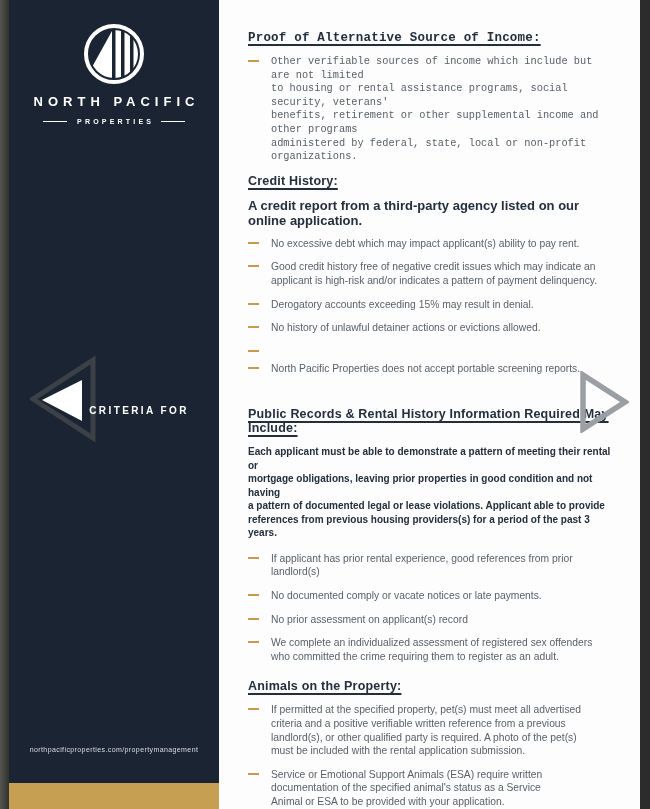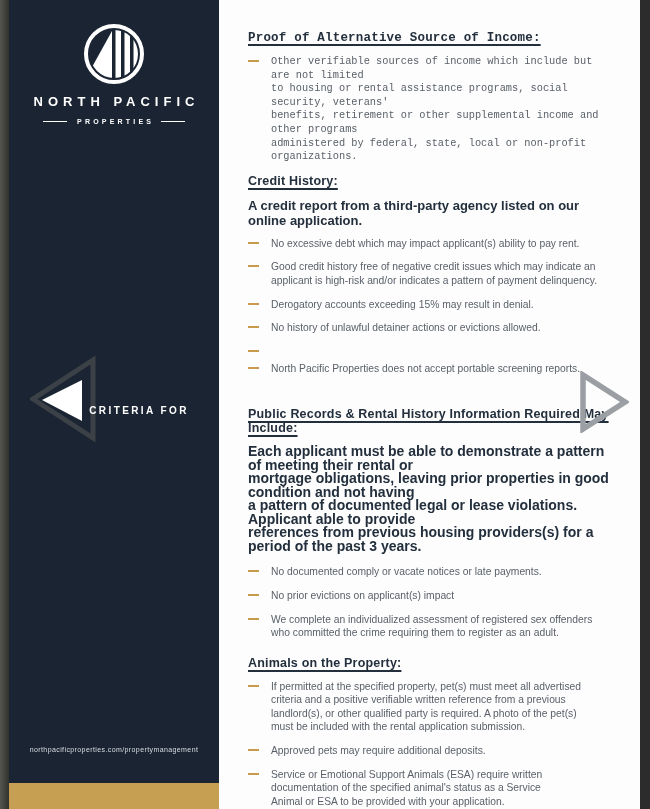--- a/index.html
+++ b/index.html
@@ -35,21 +35,21 @@
 
   .content{position:absolute;left:219px;top:0;width:421px;height:809px;background:#FDFDFD;
     padding:31px 28px 0 29px;}
   .section{margin-bottom:16px;}
   .section:nth-child(1){margin-bottom:10px;font-family:Liberation Mono, monospace;}
   .section:nth-child(3){margin-top:32px;}
   .section-title{margin:0 0 10px 0;font-size:12.5px;font-weight:bold;color:var(--heading);
     letter-spacing:0.2px;text-decoration:underline;text-underline-offset:3px;
     text-decoration-thickness:1.5px;}
   .section-subtitle{margin:0 0 9px 0;font-size:13px;font-weight:bold;color:var(--heading);}
-  .section-intro{margin:0 0 12px 0;font-size:14px;font-weight:bold;color:var(--heading);
+  .section-intro{margin:0 0 12px 0;font-size:10px;font-weight:bold;color:var(--heading);
     line-height:13.5px;white-space:pre-line;max-width:378px;}
   .bullet{display:flex;margin-bottom:10px;}
   .bullet-dash{flex:0 0 11px;height:2px;background:var(--dash);margin-top:5px;margin-right:12px;}
   .bullet-text{font-size:10.3px;color:var(--body);line-height:13.6px;white-space:pre-line;}
 </style>
 </head>
 <body>
 
 <div class="left-strip"></div>
 
@@ -132,44 +132,44 @@
         </div>
       </section>
       <section class="section">
         <h2 class="section-title">Public Records &amp; Rental History Information Required May Include:</h2>
         <p class="section-intro">Each applicant must be able to demonstrate a pattern of meeting their rental or
 mortgage obligations, leaving prior properties in good condition and not having
 a pattern of documented legal or lease violations. Applicant able to provide
 references from previous housing providers(s) for a period of the past 3 years.</p>
         <div class="bullet">
           <span class="bullet-dash"></span>
+          <div class="bullet-text">If applicant has prior rental experience, good references from prior landlord(s)</div>
+        </div>
+        <div class="bullet">
+          <span class="bullet-dash"></span>
           <div class="bullet-text">No documented comply or vacate notices or late payments.</div>
         </div>
         <div class="bullet">
           <span class="bullet-dash"></span>
-          <div class="bullet-text">No prior evictions on applicant(s) impact</div>
+          <div class="bullet-text">No prior assessment on applicant(s) record</div>
         </div>
         <div class="bullet">
           <span class="bullet-dash"></span>
           <div class="bullet-text">We complete an individualized assessment of registered sex offenders
 who committed the crime requiring them to register as an adult.</div>
         </div>
       </section>
       <section class="section">
         <h2 class="section-title">Animals on the Property:</h2>
         <div class="bullet">
           <span class="bullet-dash"></span>
           <div class="bullet-text">If permitted at the specified property, pet(s) must meet all advertised
 criteria and a positive verifiable written reference from a previous
 landlord(s), or other qualified party is required. A photo of the pet(s)
 must be included with the rental application submission.</div>
-        </div>
-        <div class="bullet">
-          <span class="bullet-dash"></span>
-          <div class="bullet-text">Approved pets may require additional deposits.</div>
         </div>
         <div class="bullet">
           <span class="bullet-dash"></span>
           <div class="bullet-text">Service or Emotional Support Animals (ESA) require written
 documentation of the specified animal's status as a Service
 Animal or ESA to be provided with your application.</div>
         </div>
       </section>
     </div>
 </main>

